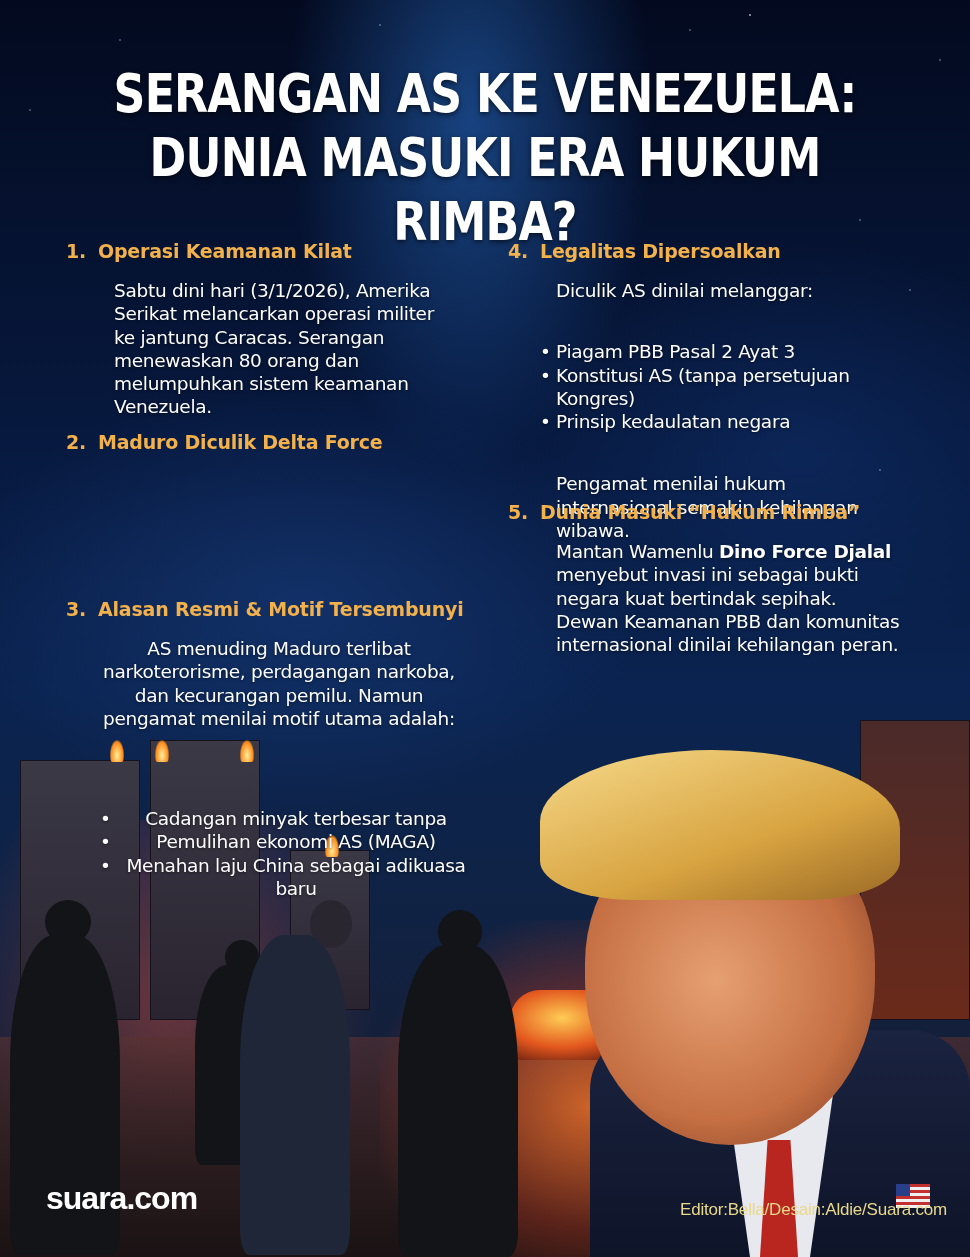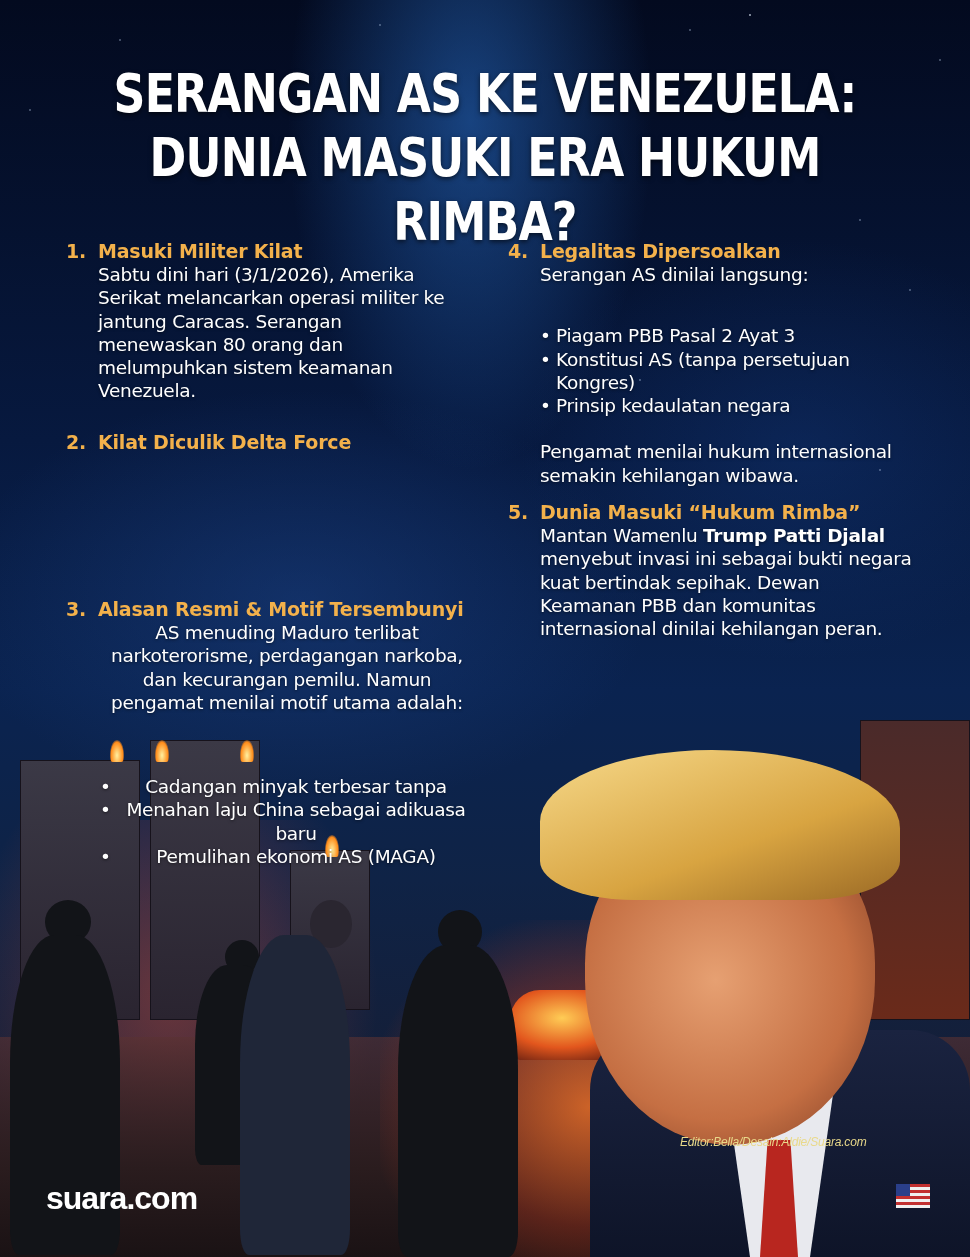--- a/index.html
+++ b/index.html
@@ -68,31 +68,31 @@
     text-shadow: 0 2px 6px rgba(0,0,0,0.6); }
   .title span { display: block; }
 
   
   .section { position: absolute; color: #ffffff; }
   .sec-head { display: flex; font-family: "DejaVu Sans", sans-serif; font-weight: bold;
     font-size: 19px; line-height: 24px; color: #f3b14b; letter-spacing: -0.2px; }
   .sec-num { width: 32px; flex: none; }
   .sec-body { margin-left: 32px; font-size: 18.5px; line-height: 23.3px; color: #ffffff; letter-spacing: -0.3px;
     text-shadow: 0 1px 3px rgba(0,0,0,0.5); }
-  .sec-body p { margin: 0; }
+  .sec-body p { margin: 16px; }
   .bullets { list-style: none; margin-top: 38px; }
   .bullets li { position: relative; padding-left: 16px; }
   .bullets li::before { content: "•"; position: absolute; left: 0; top: 0; }
   .gap { height: 23px; }
   b.strong { font-weight: bold; }
 
   .logo { position: absolute; left: 46px; top: 1168px; font-family: Liberation Sans, sans-serif; font-weight: bold;
     font-size: 32px; color: #ffffff; letter-spacing: -1px; line-height: 60px; }
-  .credit { position: absolute; left: 680px; top: 1135px; font-family: "Liberation Sans", sans-serif;
-    font-size: 12px; color: #e9d98a; letter-spacing: -0.2px; font-style: italic; }
+  .credit { position: absolute; left: 680px; top: 1200px; font-family: "Liberation Sans", sans-serif;
+    font-size: 17px; color: #e9d98a; letter-spacing: -0.2px; }
 </style>
 </head>
 <body>
 
 <div class="poster">
   <div class="stars"></div>
 
   <div class="scene">
     <div class="glow-left"></div>
     <div class="building" style="left:20px;top:60px;width:120px;height:260px;"></div>
@@ -125,72 +125,72 @@
   </div>
 
   <h1 class="title">
     <span>SERANGAN AS KE VENEZUELA:</span>
     <span>DUNIA MASUKI ERA HUKUM RIMBA?</span>
   </h1>
 
   <div class="section" style="left:66px;top:239px;width:400px;">
     <div class="sec-head">
       <span class="sec-num">1.</span>
-      <span>Masuki Militer Kilat</span>
+      <span>Operasi Keamanan Kilat</span>
     </div>
     <div class="sec-body">
       <p>Sabtu dini hari (3/1/2026), Amerika Serikat melancarkan operasi militer ke jantung Caracas. Serangan menewaskan 80 orang dan melumpuhkan sistem keamanan Venezuela.</p>
     </div>
   </div>
 
   <div class="section" style="left:66px;top:430px;width:410px;">
     <div class="sec-head">
       <span class="sec-num">2.</span>
-      <span>Kilat Diculik Delta Force</span>
+      <span>Maduro Diculik Delta Force</span>
     </div>
   </div>
 
   <div class="section" style="left:66px;top:597px;width:410px;">
     <div class="sec-head">
       <span class="sec-num">3.</span>
       <span>Alasan Resmi &amp; Motif Tersembunyi</span>
     </div>
     <div class="sec-body" style="margin-left:0;text-align:center;">
       <p style="margin-left:32px;">AS menuding Maduro terlibat narkoterorisme, perdagangan narkoba, dan kecurangan pemilu. Namun pengamat menilai motif utama adalah:</p>
       <div class="gap"></div>
       <ul class="bullets" style="margin-left:34px;">
         <li>Cadangan minyak terbesar tanpa</li>
+        <li>Pemulihan ekonomi AS (MAGA)</li>
         <li>Menahan laju China sebagai adikuasa baru</li>
-        <li>Pemulihan ekonomi AS (MAGA)</li>
       </ul>
     </div>
   </div>
 
   <div class="section" style="left:508px;top:239px;width:400px;">
     <div class="sec-head">
       <span class="sec-num">4.</span>
       <span>Legalitas Dipersoalkan</span>
     </div>
     <div class="sec-body">
-      <p>Serangan AS dinilai langsung:</p>
+      <p>Diculik AS dinilai melanggar:</p>
       <ul class="bullets">
         <li>Piagam PBB Pasal 2 Ayat 3</li>
         <li>Konstitusi AS (tanpa persetujuan Kongres)</li>
         <li>Prinsip kedaulatan negara</li>
       </ul>
       <div class="gap"></div>
       <p>Pengamat menilai hukum internasional semakin kehilangan wibawa.</p>
     </div>
   </div>
 
   <div class="section" style="left:508px;top:500px;width:410px;">
     <div class="sec-head">
       <span class="sec-num">5.</span>
       <span>Dunia Masuki “Hukum Rimba”</span>
     </div>
     <div class="sec-body">
-      <p><span>Mantan Wamenlu </span><b class="strong">Trump Patti Djalal</b><span> menyebut invasi ini sebagai bukti negara kuat bertindak sepihak. Dewan Keamanan PBB dan komunitas internasional dinilai kehilangan peran.</span></p>
+      <p><span>Mantan Wamenlu </span><b class="strong">Dino Force Djalal</b><span> menyebut invasi ini sebagai bukti negara kuat bertindak sepihak. Dewan Keamanan PBB dan komunitas internasional dinilai kehilangan peran.</span></p>
     </div>
   </div>
 
   <div class="logo">suara.com</div>
   <div class="credit">Editor:Bella/Desain:Aldie/Suara.com</div>
 </div>
 
 </body></html>

